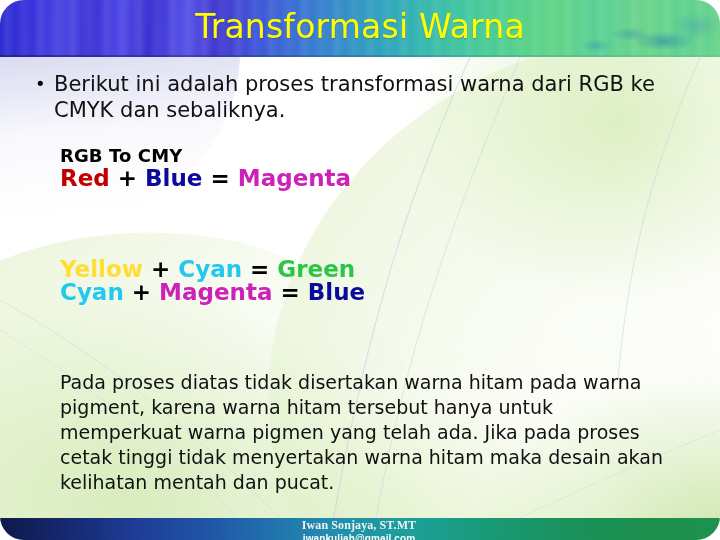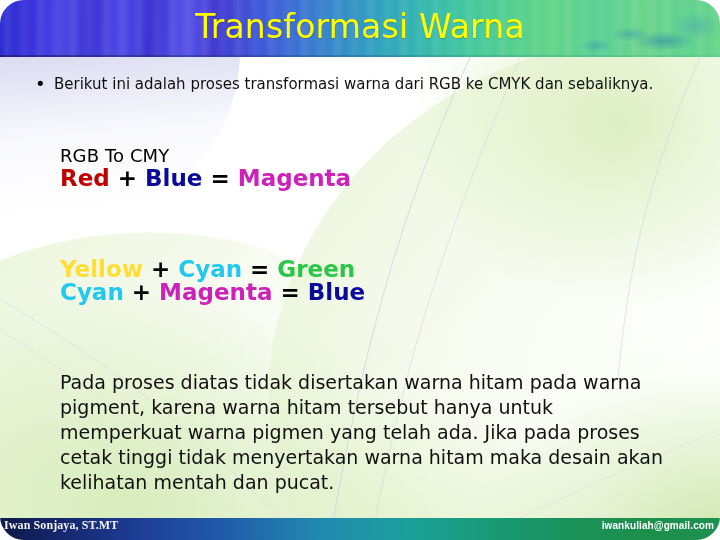--- a/index.html
+++ b/index.html
@@ -153,36 +153,36 @@
     flex: 0 0 24px;
     font-size: 18px;
     line-height: 26px;
     color: #000000;
     text-align: left;
     padding-left: 5px;
     box-sizing: border-box;
   }
   .bullet-text {
     flex: 1 1 auto;
-    font-size: 15px;
+    font-size: 21px;
     line-height: 26px;
     color: #111111;
   }
 
   .eq-group {
     position: absolute;
     left: 60px;
     width: 600px;
   }
   .eq-group.g1 { top: 87px; }
   .eq-group.g2 { top: 201px; }
 
   .eq-heading {
     font-size: 18px;
-    font-weight: normal;
+    font-weight: bold;
     color: #000000;
     line-height: 23px;
     letter-spacing: 0.1px;
   }
   .eq-line {
     font-size: 23px;
     font-weight: bold;
     line-height: 23px;
     white-space: pre;
   }
@@ -212,20 +212,21 @@
       #1c9f9a 57%,
       #199a76 68%,
       #1a9159 80%,
       #1d8f4c 90%,
       #1e9150 100%);
     display: flex;
     align-items: center;
     justify-content: space-between;
     box-sizing: border-box;
     padding: 0 6px 8px 4px;
+    flex-direction: column;
   }
   .footer-left {
     font-family: "Liberation Serif", serif;
     font-weight: bold;
     font-size: 12px;
     color: #f2f2f2;
     letter-spacing: 0.1px;
   }
   .footer-right {
     font-family: "Liberation Sans", sans-serif;

